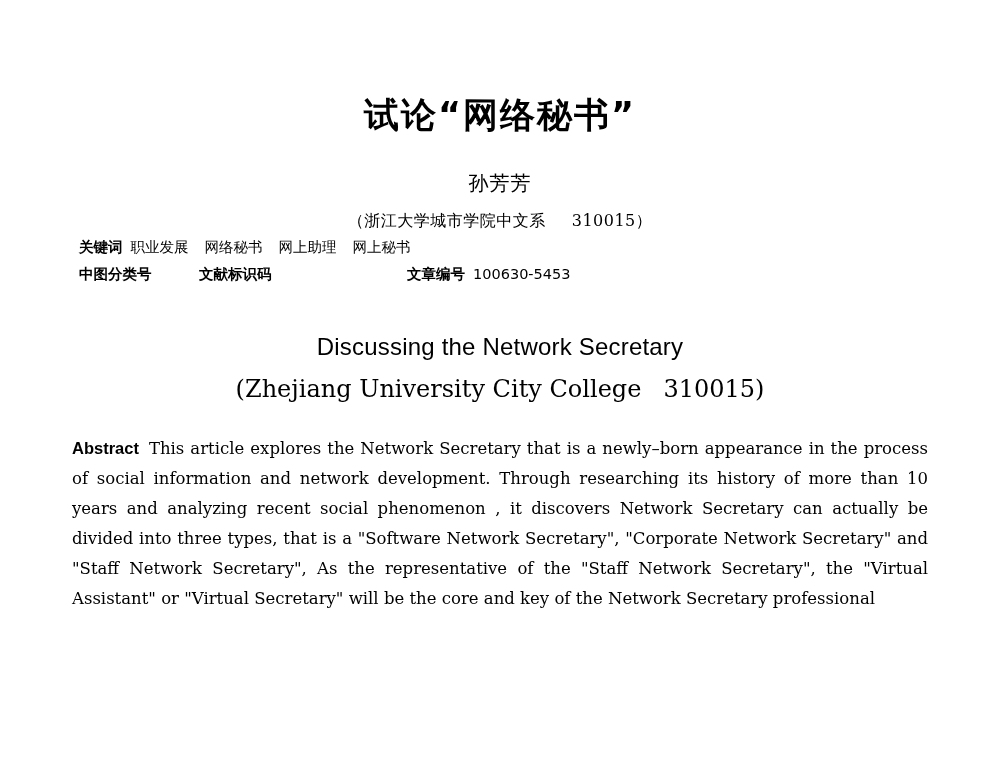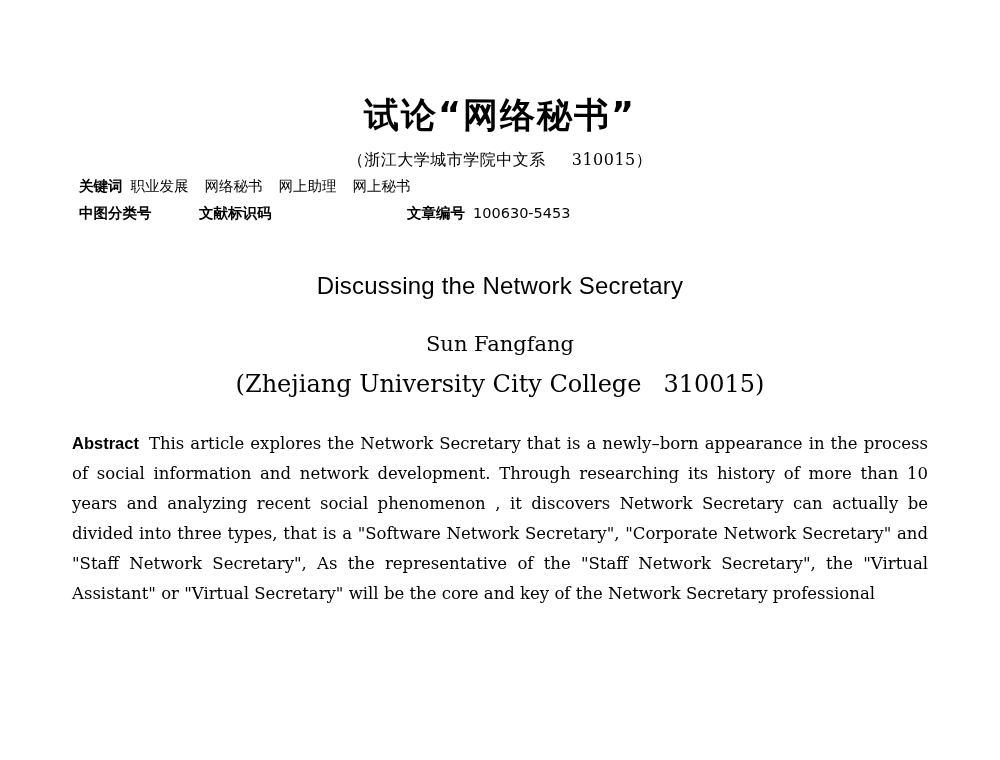--- a/index.html
+++ b/index.html
@@ -127,37 +127,37 @@
     margin-right: 10px;
   }
 </style>
 </head>
 <body>
 
 <div class="page">
 
   <div class="cn-title">试论“网络秘书”</div>
 
+  <div class="cn-author">孙芳芳</div>
 
   <div class="cn-affil">
     <span>（浙江大学城市学院中文系</span><span class="gap"></span><span>310015）</span>
   </div>
 
 
   <div class="cn-kw">
     <span class="lbl">关键词</span><span class="item">职业发展</span><span class="item">网络秘书</span><span class="item">网上助理</span><span class="item">网上秘书</span>
   </div>
 
   <div class="cn-class">
     <span class="lbl seg s1">中图分类号</span><span class="lbl seg s2">文献标识码</span><span class="lbl">文章编号</span><span>100630-5453</span>
   </div>
 
   <div class="en-title">Discussing the Network Secretary</div>
 
-  <div class="en-author">Sun Fangfang</div>
 
   <div class="en-affil">
     <span>(Zhejiang University City College</span><span class="gap"></span><span>310015)</span>
   </div>
 
   <div class="en-abs">
     <span class="lbl">Abstract</span><span>This article explores the Network Secretary that is a newly–born appearance in the process of social information and network development. Through researching its history of more than 10 years and analyzing recent social phenomenon , it discovers Network Secretary can actually be divided into three types, that is a "Software Network Secretary", "Corporate Network Secretary" and "Staff Network Secretary", As the representative of the "Staff Network Secretary", the "Virtual Assistant" or "Virtual Secretary" will be the core and key of the Network Secretary professional</span>
   </div>
 
 </div>

